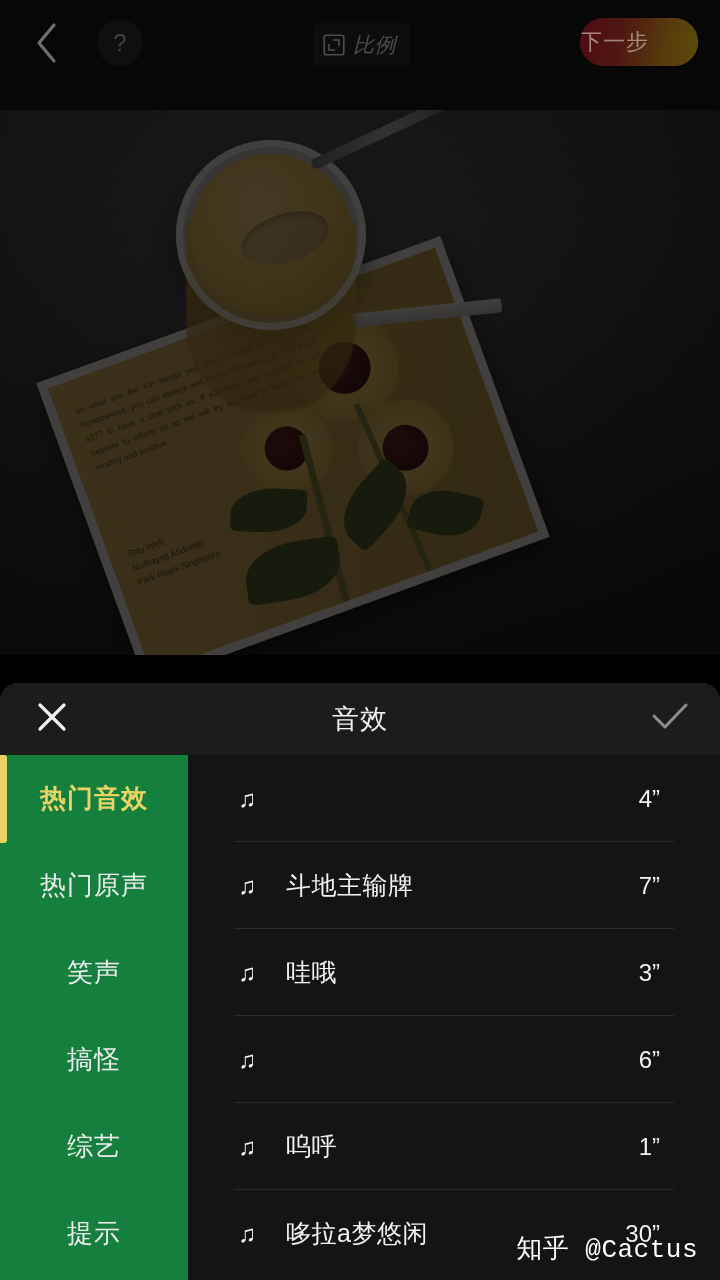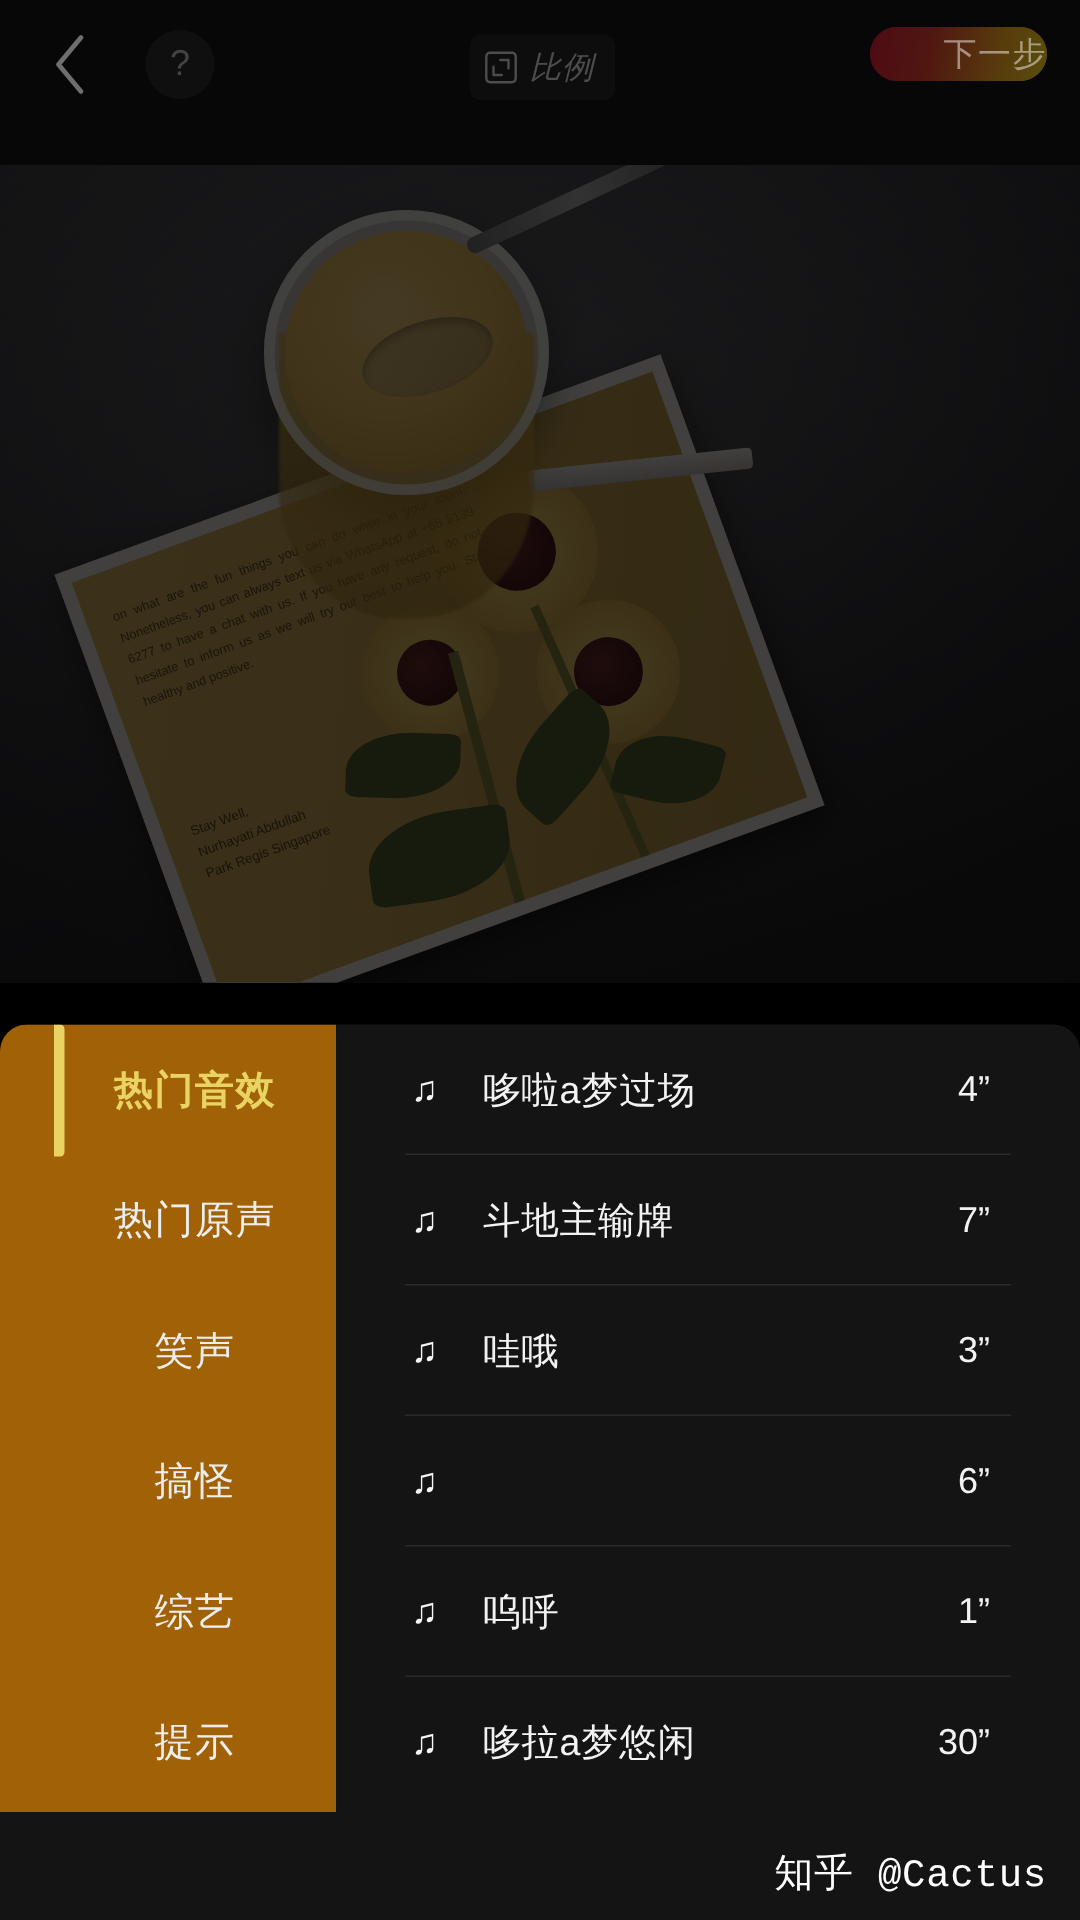--- a/index.html
+++ b/index.html
@@ -62,24 +62,24 @@
   .tb-ratio .ratio-icon { width: 22px; height: 22px; display:block; }
   .tb-ratio .ratio-label {
     color: rgba(205,205,205,0.33);
     font-size: 21px;
     letter-spacing: 0.5px;
     font-style: italic;
   }
   .tb-next {
     position: absolute;
     right: 22px; top: 18px;
-    width: 118px; height: 36px;
+    width: 118px; height: 48px;
     border-radius: 25px;
     background: linear-gradient(100deg, #8a1424 0%, #8f2b1f 35%, #9c6a17 72%, #a08a16 100%);
-    display: flex; align-items: center; justify-content: flex-end;
+    display: flex; align-items: center; justify-content: flex-start;
     overflow: hidden;
   }
   .tb-next::after {
     content: "";
     position: absolute;
     inset: 0;
     background: rgba(0,0,0,0.44);
     pointer-events: none;
   }
   .tb-next .next-label {
@@ -286,23 +286,22 @@
   .sheet-body {
     position: relative;
     display: flex;
     height: 525px;
   }
 
   
   .cats {
     position: relative;
     width: 188px;
-    background: #a16207;
+    background: #15803d;
     flex: 0 0 188px;
-    padding-left: 36px;
   }
   .cat {
     position: relative;
     height: 87px;
     display: flex;
     align-items: center;
     justify-content: center;
     color: #ededed;
     font-size: 26px;
     letter-spacing: 1px;
@@ -455,20 +454,37 @@
       <div class="spoon-bowl"></div>
       <div class="spoon-handle"></div>
     </div>
     <div class="canvas-dim"></div>
   </div>
 
   <div class="scrim"></div>
 
   <div class="sheet">
 
+    <div class="sheet-header">
+      <div class="sh-close">
+        <span>
+          <svg width="34" height="34" viewBox="0 0 34 34" fill="none">
+            <path d="M5 5 L29 29 M29 5 L5 29" stroke="#f2f2f2" stroke-width="3.2" stroke-linecap="round"></path>
+          </svg>
+        </span>
+      </div>
+      <div class="sh-title">音效</div>
+      <div class="sh-done">
+        <span>
+          <svg width="40" height="30" viewBox="0 0 40 30" fill="none">
+            <path d="M4 14 L15 25 L36 3" stroke="#8d8d8d" stroke-width="3" stroke-linecap="round" stroke-linejoin="round"></path>
+          </svg>
+        </span>
+      </div>
+    </div>
 
     <div class="sheet-body">
 
       <div class="cats">
         <div class="cat active">
           <span class="cat-bar"></span>
           <span>热门音效</span>
         </div>
         <div class="cat">
 
@@ -489,21 +505,20 @@
         <div class="cat">
 
           <span>提示</span>
         </div>
       </div>
 
       <div class="sounds">
 
         <div class="sound">
           <span class="note-icon">♫</span>
-          <span class="sound-name">哆啦a梦过场</span>
           <span class="sound-dur">4”</span>
           <span class="row-sep"></span>
         </div>
 
         <div class="sound">
           <span class="note-icon">♫</span>
           <span class="sound-name">斗地主输牌</span>
           <span class="sound-dur">7”</span>
           <span class="row-sep"></span>
         </div>

